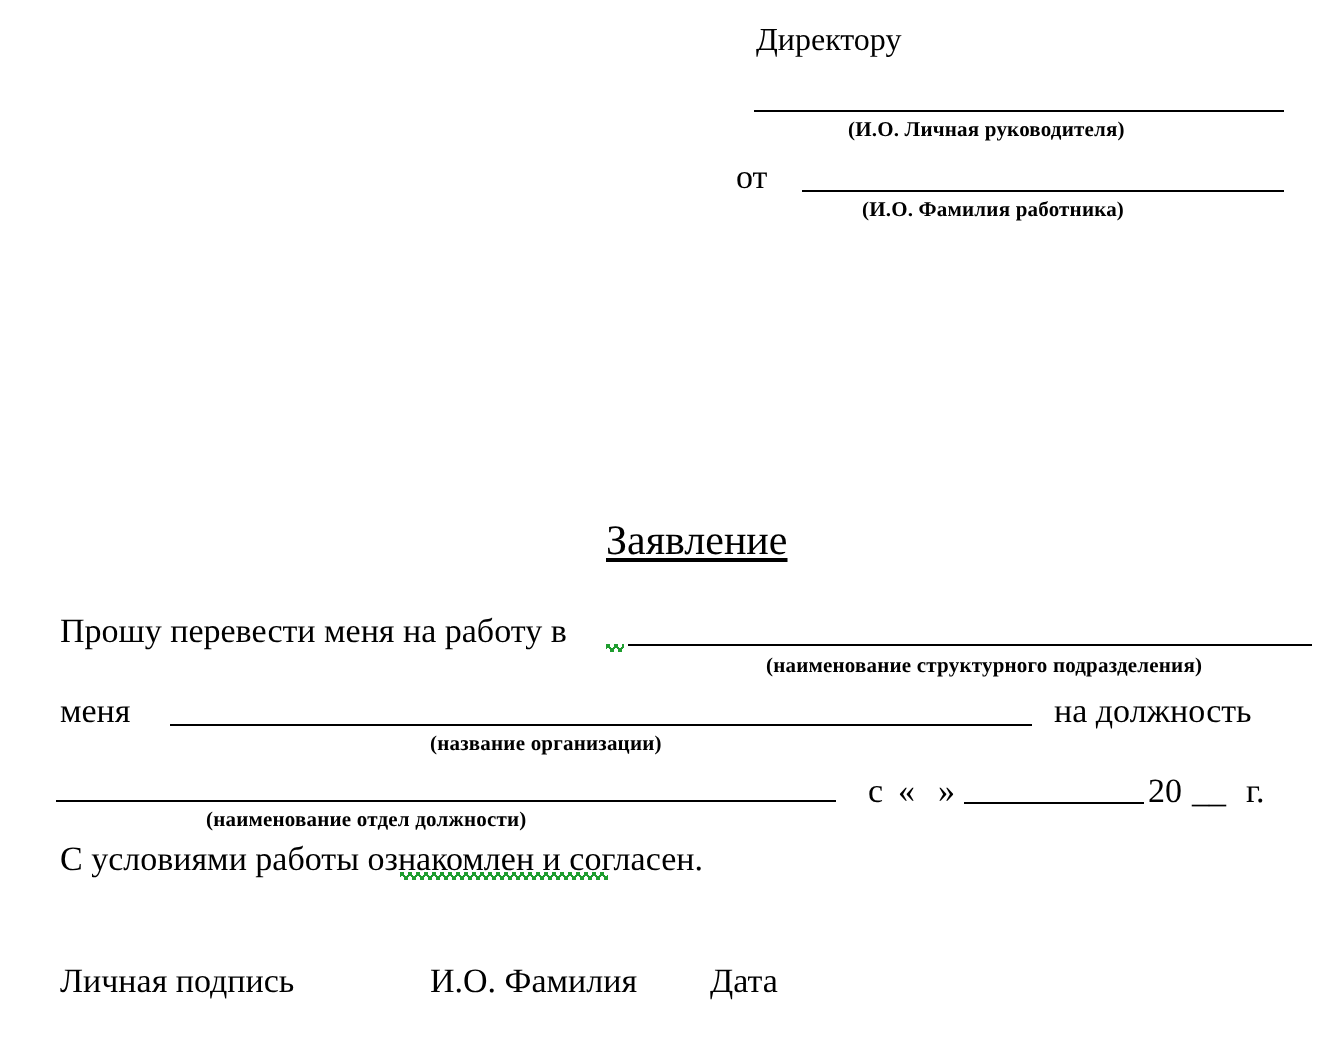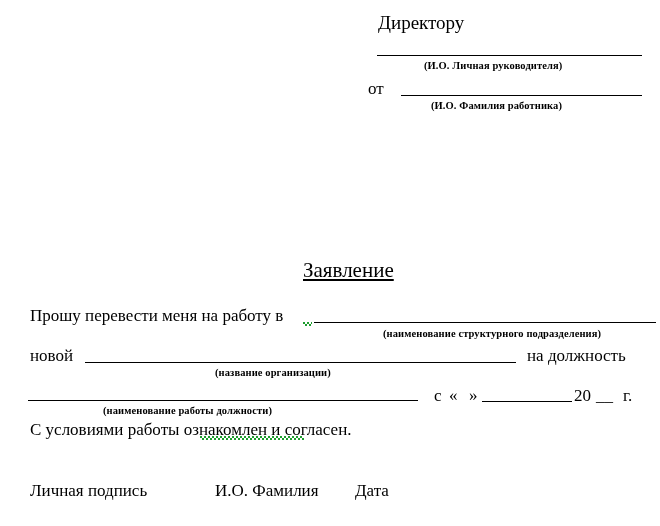--- a/index.html
+++ b/index.html
@@ -65,21 +65,21 @@
       linear-gradient(45deg, transparent 40%, #1f9d2f 40%, #1f9d2f 60%, transparent 60%),
       linear-gradient(-45deg, transparent 40%, #1f9d2f 40%, #1f9d2f 60%, transparent 60%);
     background-position: 0 0, 2px 0;
   }
 </style>
 </head>
 <body>
 
 <div class="page">
 
-  <div class="t" style="left:378px; top:13px; font-size:19px;">Директору</div>
+  <div class="t" style="left:378px; top:13px; font-size:16px;">Директору</div>
 
   <div class="rule" style="left:377px; top:55px; width:265px;"></div>
 
   <div class="cap" style="left:424px; top:61px;">(И.О.  Личная руководителя)</div>
 
   <div class="t" style="left:368px; top:80px;">от</div>
 
   <div class="rule" style="left:401px; top:95px; width:241px;"></div>
 
   <div class="cap" style="left:431px; top:101px;">(И.О.  Фамилия работника)</div>
@@ -87,31 +87,31 @@
   <div class="t" style="left:303px; top:260px; font-size:21px;text-decoration:underline;">Заявление</div>
 
   <div class="t" style="left:30px; top:307px;">Прошу перевести меня на работу в</div>
 
   <div class="squiggle" style="left:303px; top:322px; width:9px;"></div>
 
   <div class="rule" style="left:314px; top:322px; width:342px;"></div>
 
   <div class="cap" style="left:347px; top:329px;margin-left:36px;">(наименование структурного подразделения)</div>
 
-  <div class="t" style="left:30px; top:347px;">новой</div>
+  <div class="t" style="left:30px; top:347px;">меня</div>
 
   <div class="rule" style="left:85px; top:362px; width:431px;"></div>
 
   <div class="cap" style="left:215px; top:368px;">(название организации)</div>
 
   <div class="t" style="left:527px; top:347px;">на должность</div>
 
   <div class="rule" style="left:28px; top:400px; width:390px;"></div>
 
-  <div class="cap" style="left:103px; top:406px;">(наименование работы должности)</div>
+  <div class="cap" style="left:103px; top:406px;">(наименование отдел должности)</div>
 
   <div class="t" style="left:434px; top:387px;">с</div>
 
   <div class="t" style="left:449px; top:387px;">«</div>
 
   <div class="t" style="left:469px; top:387px;">»</div>
 
   <div class="rule-thin" style="left:482px; top:401px; width:90px;"></div>
 
   <div class="t" style="left:574px; top:387px;">20</div>

